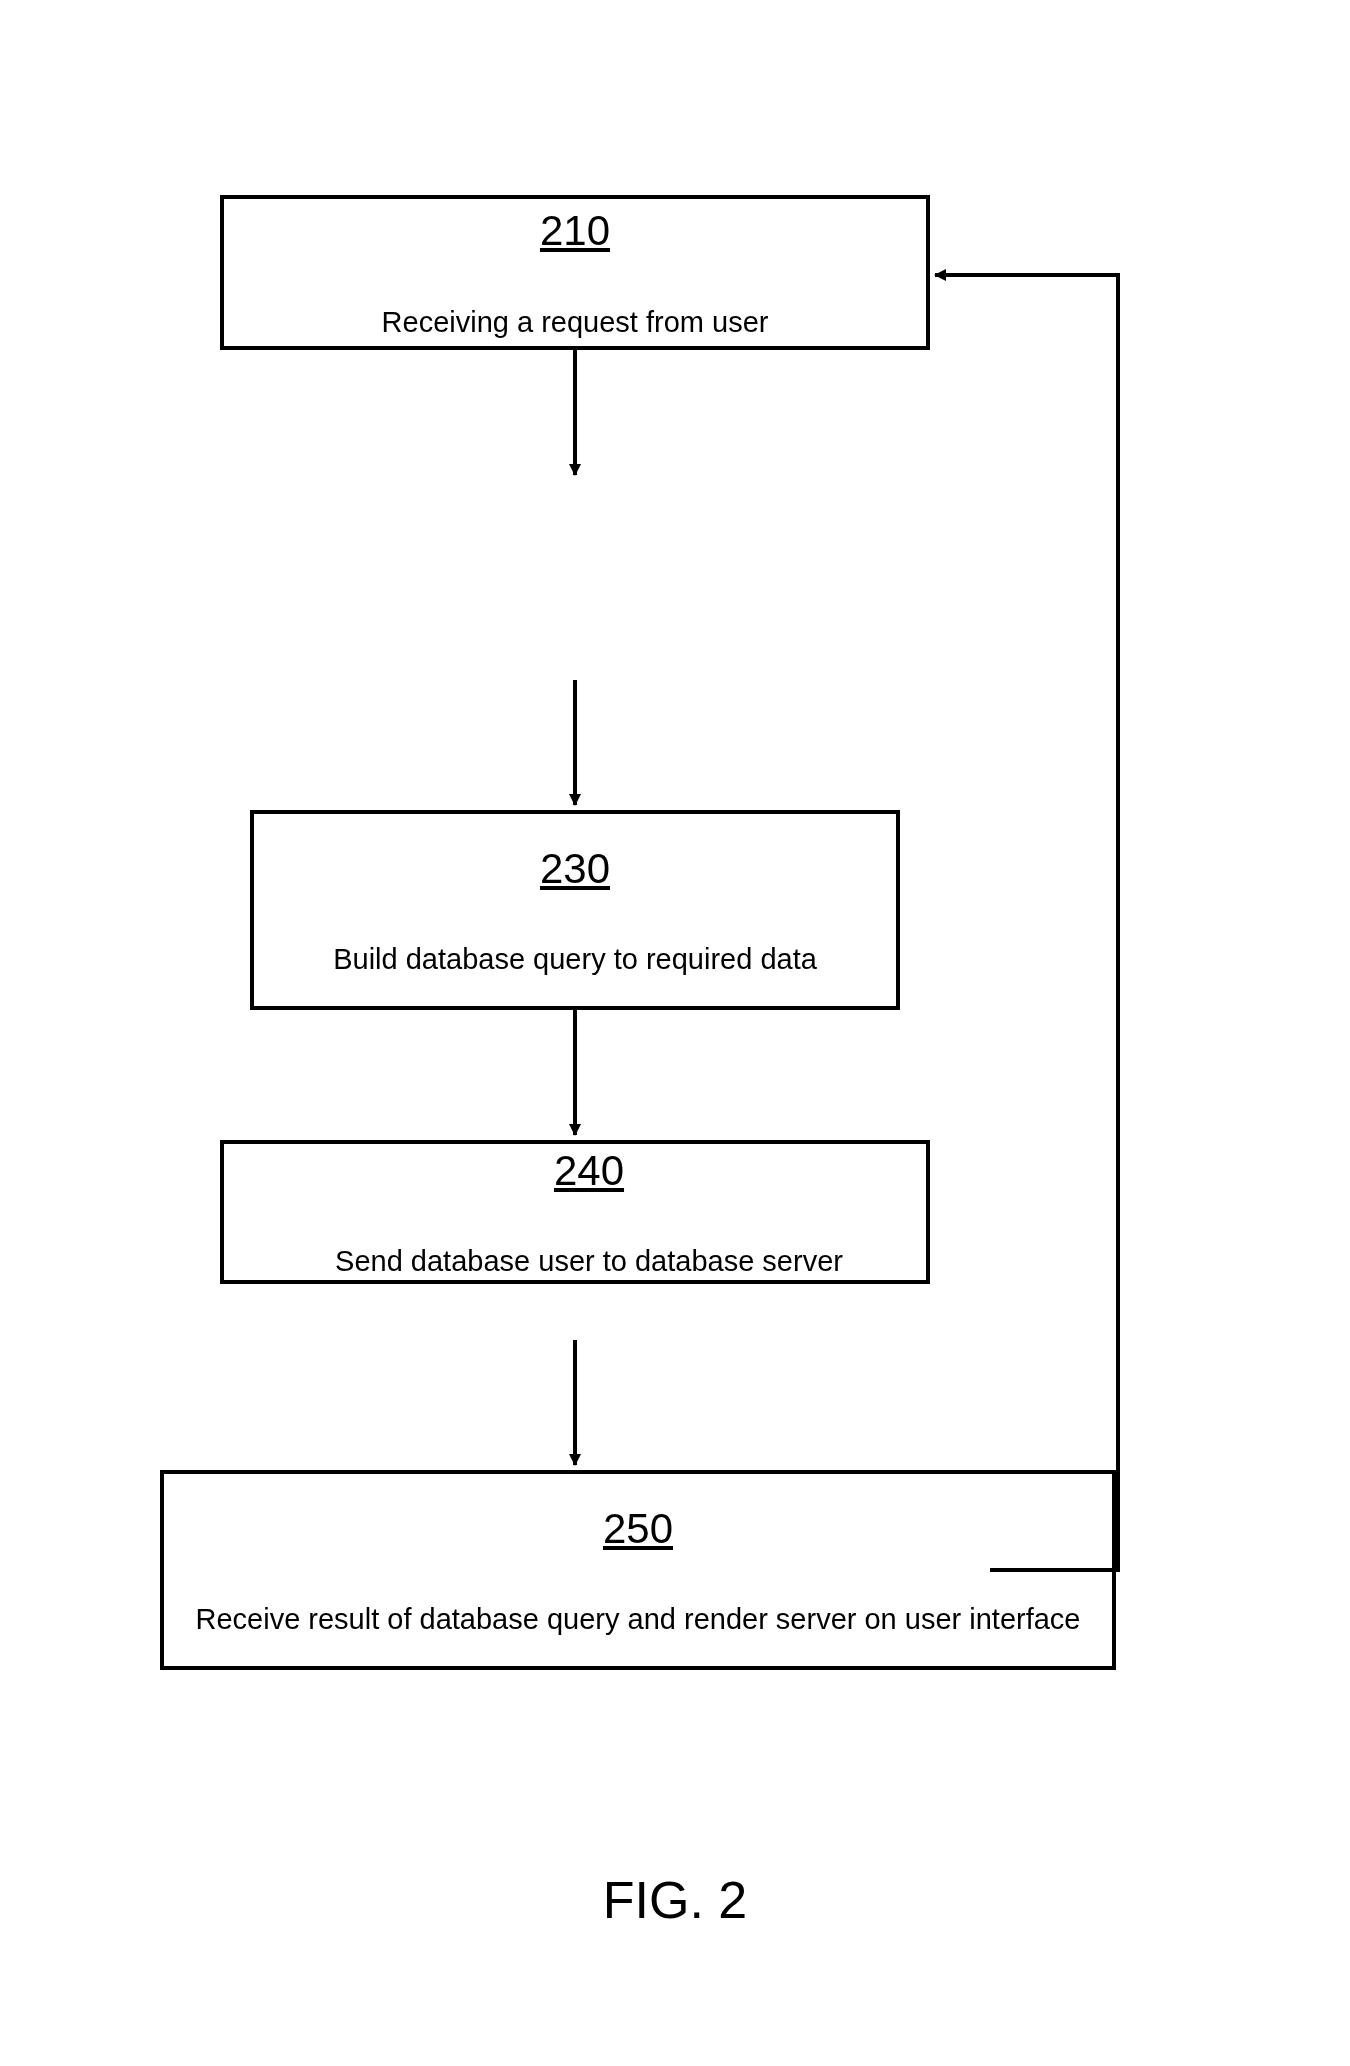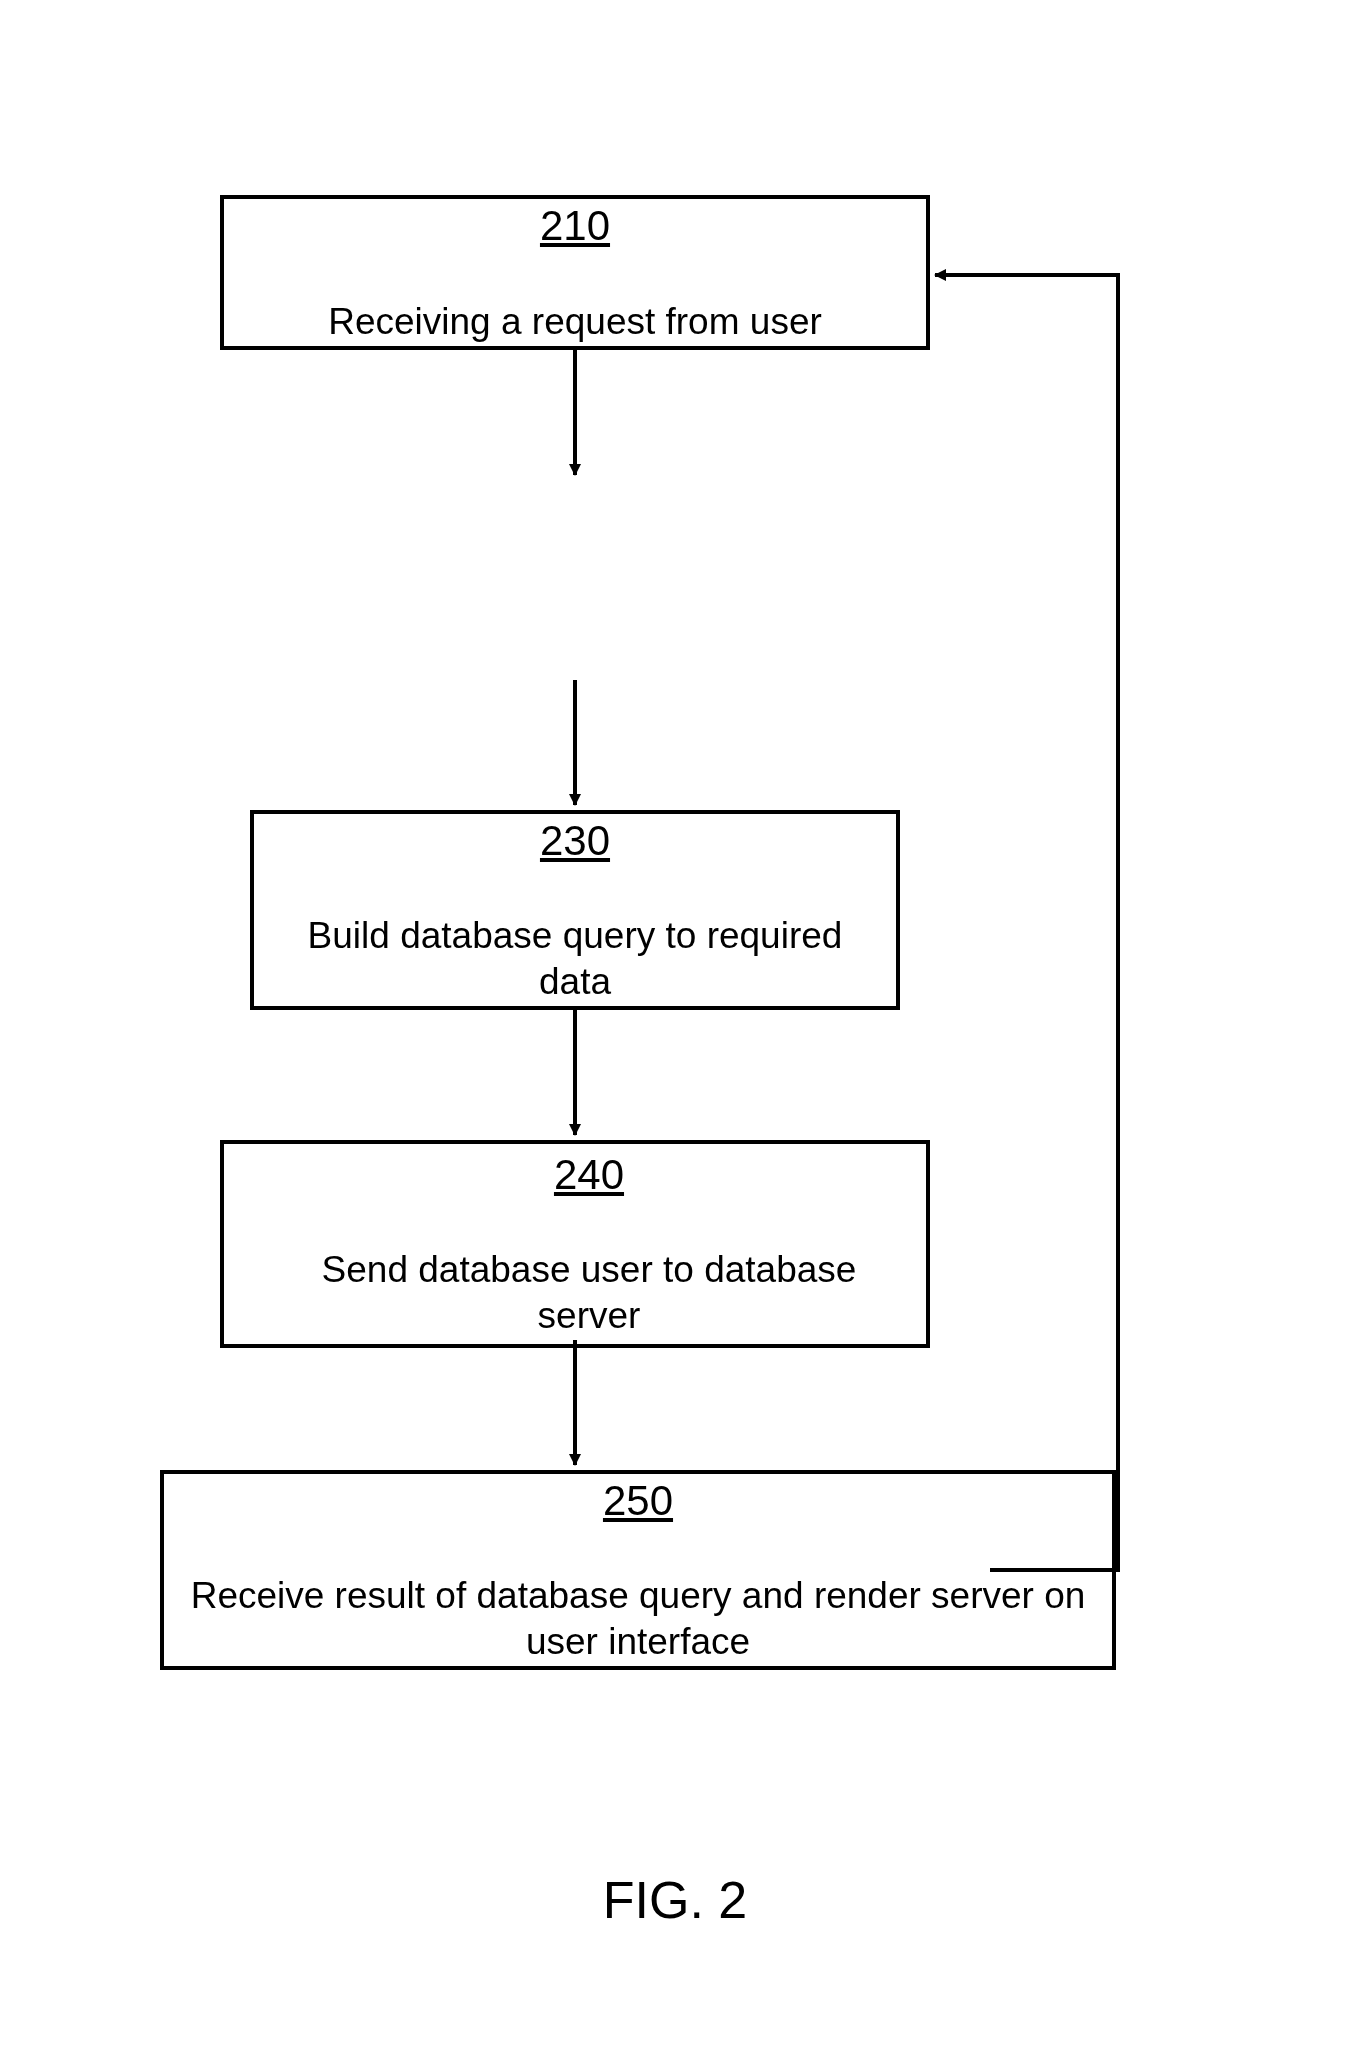--- a/index.html
+++ b/index.html
@@ -25,21 +25,21 @@
     padding: 8px 20px;
     line-height: 1.25;
     gap: 40px;
   }
   .box .num {
     font-size: 42px;
     text-decoration: underline;
     margin-bottom: 6px;
   }
   .box .txt {
-    font-size: 37px;
+    font-size: 29px;
   }
   .figcap {
     position: absolute;
     font-weight: normal;
     font-size: 52px;
     text-align: center;
   }
   svg.lines {
     position: absolute;
     left: 0;
@@ -76,21 +76,21 @@
     <span class="num">210</span>
     <span class="txt">Receiving a request from user</span>
   </div>
 
 
   <div class="box" style="left:250px; top:810px; width:650px; height:200px;">
     <span class="num">230</span>
     <span class="txt">Build database query to required data</span>
   </div>
 
-  <div class="box" style="left:220px; top:1140px; width:710px; height:208px;padding-left:48px;">
+  <div class="box" style="left:220px; top:1140px; width:710px; height:144px;padding-left:48px;">
     <span class="num">240</span>
     <span class="txt">Send database user to database server</span>
   </div>
 
   <div class="box" style="left:160px; top:1470px; width:956px; height:200px;">
     <span class="num">250</span>
     <span class="txt">Receive result of database query and render server on user interface</span>
   </div>
 
   <div class="figcap" style="left:0; width:1350px; top:1870px;">FIG. 2</div>

